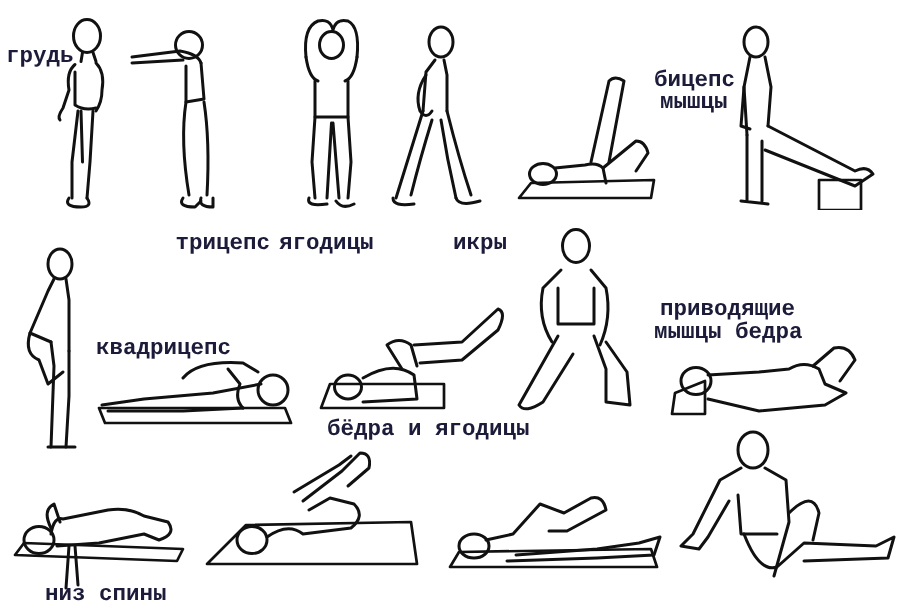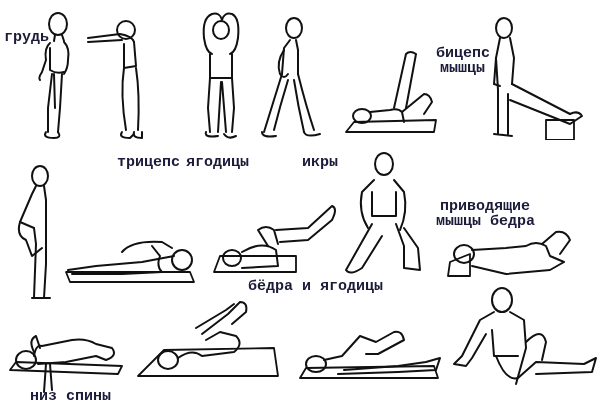--- a/index.html
+++ b/index.html
@@ -91,41 +91,42 @@
 
   <div class="fig" style="left:12px;top:164px;width:42px;height:136px;">
     <svg viewBox="0 0 42 136">
       <ellipse cx="28" cy="12" rx="8" ry="10"></ellipse>
       <path d="M24 22 L20 30 L8 58 L22 64 M32 22 L34 36 L34 70"></path>
       <path d="M8 58 Q4 72 14 76 L20 92 L30 84"></path>
       <path d="M22 64 L24 80 L22 134 M34 70 L34 100 L32 134"></path>
       <path d="M20 134 L38 134"></path>
     </svg>
   </div>
+  <span class="lbl" style="left:64px;top:226px;">квадрицепс</span>
   <div class="fig" style="left:62px;top:236px;width:136px;height:52px;">
     <svg viewBox="0 0 136 52">
       <path class="mat" d="M8 46 L4 36 L128 36 L132 46 Z"></path>
       <path d="M6 34 L34 30 L80 26 L112 20"></path>
       <path d="M10 38 L60 38 L100 36"></path>
       <path d="M60 16 Q70 4 100 6 L110 12"></path>
       <ellipse cx="120" cy="24" rx="10" ry="10"></ellipse>
       <path d="M100 36 Q94 30 98 20 L90 10"></path>
     </svg>
   </div>
 
   <div class="fig" style="left:212px;top:200px;width:126px;height:76px;">
     <svg viewBox="0 0 126 76">
       <path class="mat" d="M2 72 L8 56 L84 56 L84 72 Z"></path>
       <ellipse cx="20" cy="58" rx="9" ry="8"></ellipse>
       <path d="M30 52 Q50 40 64 50 L66 66 L30 68"></path>
       <path d="M56 46 L46 30 Q54 24 62 30 L66 44"></path>
       <path d="M64 30 L96 28 L120 6 Q126 8 120 20 L96 40 L68 42"></path>
     </svg>
   </div>
-  <span class="lbl" style="left:218px;top:280px;margin-left:30px;">бёдра и ягодицы</span>
+  <span class="lbl" style="left:218px;top:280px;">бёдра и ягодицы</span>
 
   <div class="fig" style="left:342px;top:152px;width:84px;height:128px;">
     <svg viewBox="0 0 84 128">
       <ellipse cx="42" cy="12" rx="9" ry="11"></ellipse>
       <path d="M32 28 L20 40 Q16 60 26 76 M52 28 L62 40 Q66 60 58 78"></path>
       <path d="M30 40 L30 64 L54 64 L54 40"></path>
       <path d="M30 72 L4 118 Q8 124 20 116 L40 84 M54 72 L62 94 L62 116 L78 118 L76 96 L62 76"></path>
     </svg>
   </div>
 

